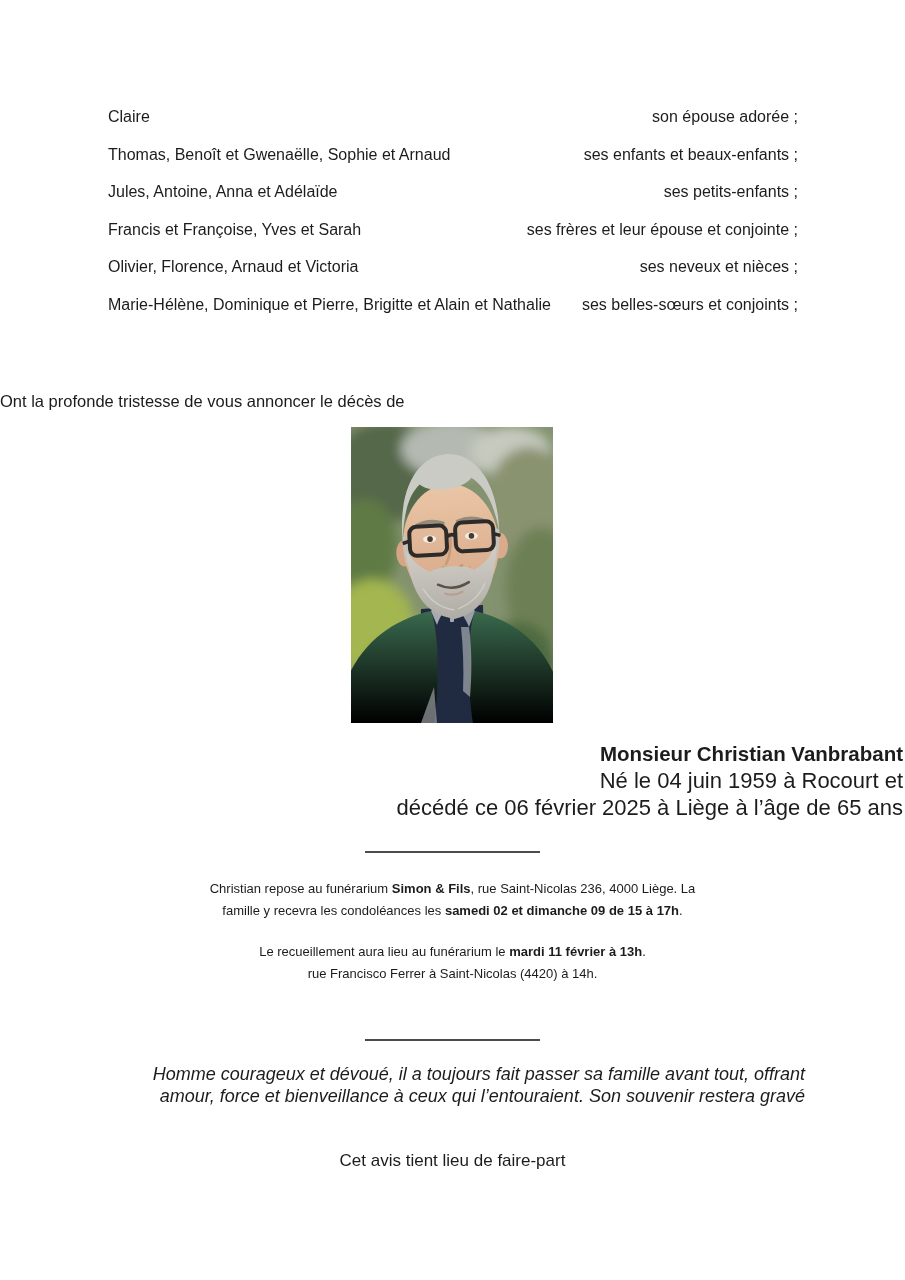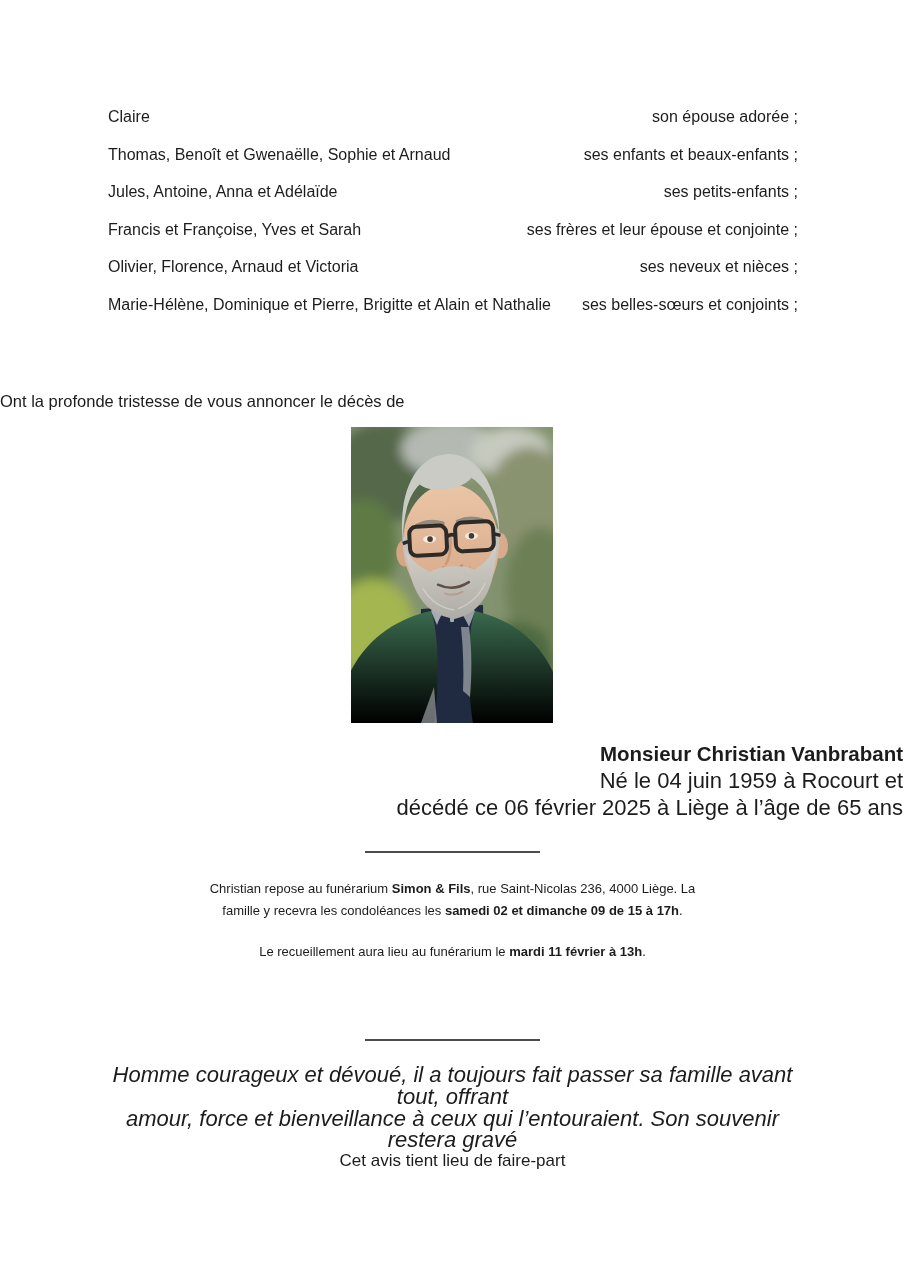--- a/index.html
+++ b/index.html
@@ -40,22 +40,22 @@
   .divider-1 { top: 851px; }
   .divider-2 { top: 1039px; }
 
   
   .para { position: absolute; left: 100px; right: 100px; text-align: center; font-size: 13px; line-height: 21.5px; }
   .para-wake { top: 878px; }
   .para-ceremony { top: 941px; }
   .b { font-weight: bold; }
 
   
-  .tribute { position: absolute; top: 1064px; left: 100px; right: 100px; text-align: center;
-             font-style: italic; font-size: 22px; line-height: 21.8px; }
+  .tribute { position: absolute; top: 1064px; left: 100px; right: 100px; text-align: right;
+             font-style: italic; font-size: 18px; line-height: 21.8px; }
 
   
   .closing { position: absolute; top: 1151px; left: 0; right: 0; text-align: center; font-size: 17px; }
 </style>
 </head>
 <body>
 
 <div class="page">
 
   <div class="family">
@@ -181,20 +181,21 @@
 
   <div class="divider divider-1"></div>
 
   <div class="para para-wake">
     <div><span>Christian repose au funérarium </span><span class="b">Simon &amp; Fils</span><span>, rue Saint-Nicolas 236, 4000 Liège. La</span></div>
     <div><span>famille y recevra les condoléances les </span><span class="b">samedi 02 et dimanche 09 de 15 à 17h</span><span>.</span></div>
   </div>
 
   <div class="para para-ceremony">
     <div><span>Le recueillement aura lieu au funérarium le </span><span class="b">mardi 11 février à 13h</span><span>.</span></div>
+    <div>rue Francisco Ferrer à Saint-Nicolas (4420) à 14h.</div>
   </div>
 
   <div class="divider divider-2"></div>
 
   <div class="tribute">
     <div>Homme courageux et dévoué, il a toujours fait passer sa famille avant tout, offrant</div>
     <div>amour, force et bienveillance à ceux qui l’entouraient. Son souvenir restera gravé</div>
   </div>
 
   <div class="closing">Cet avis tient lieu de faire-part</div>

